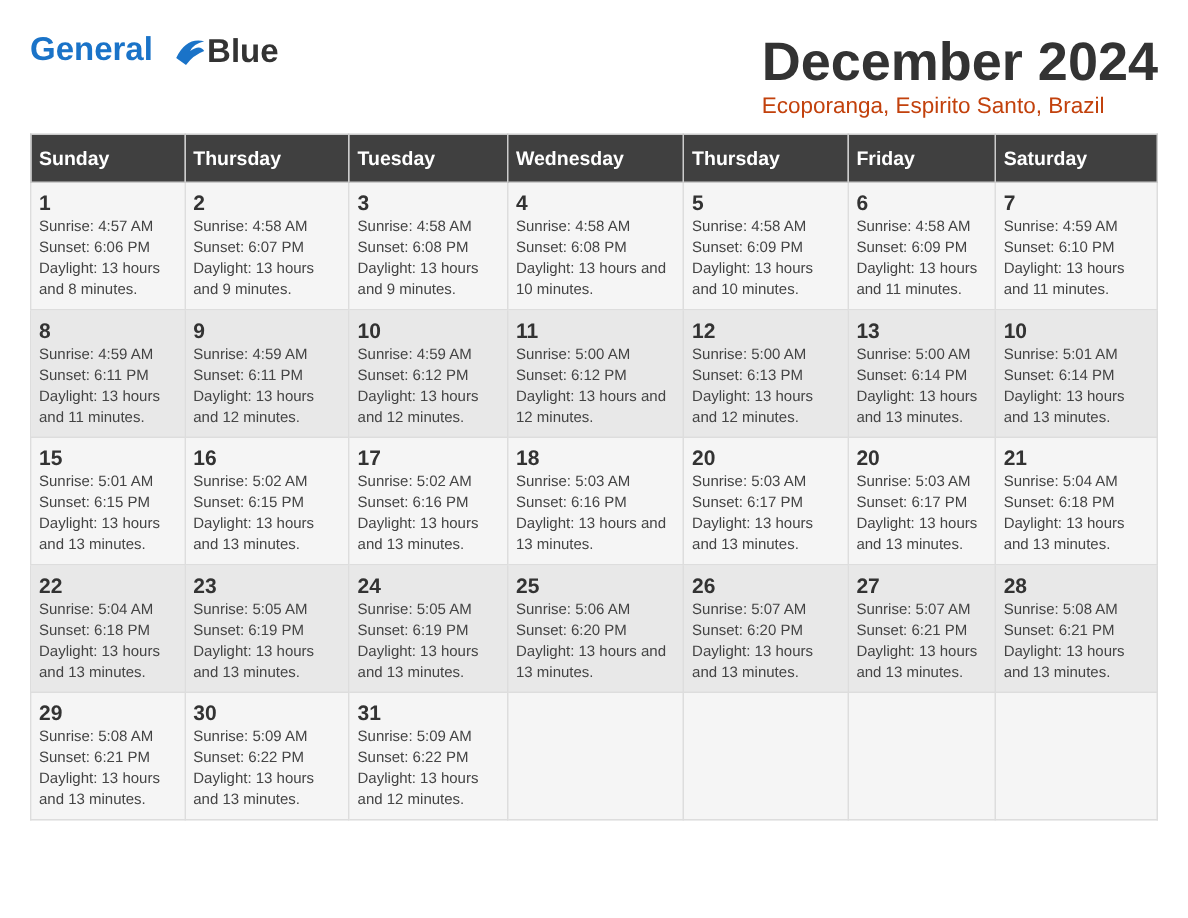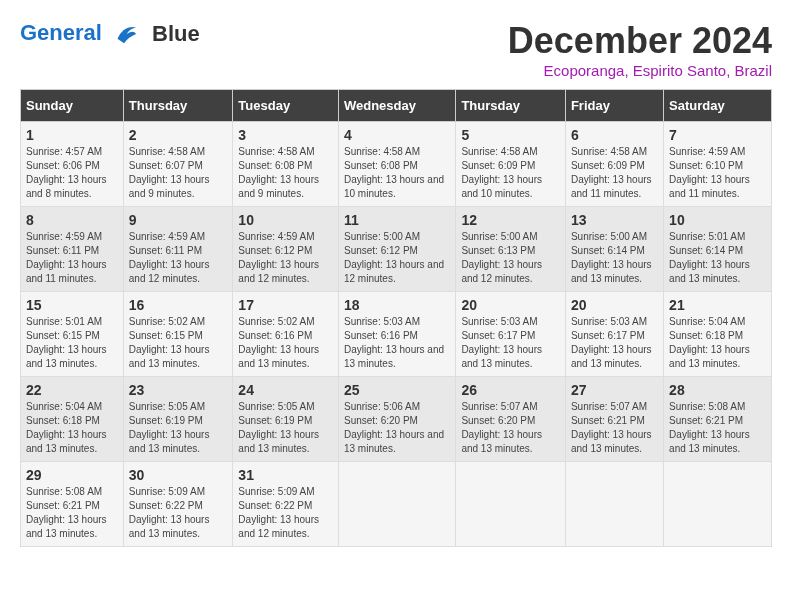--- a/index.html
+++ b/index.html
@@ -19,30 +19,29 @@
     .logo {
       display: flex;
       align-items: center;
     }
     .logo-icon {
       width: 28px;
       height: 28px;
       margin-left: 2px;
     }
     .title-section {
-      text-align: right;
     }
     .month-title {
       font-size: 36px;
       font-weight: bold;
       color: #333;
     }
     .location {
       font-size: 15px;
-      color: #a21caf;
+      color: #c2410c;
     }
     table {
       width: 100%;
       border-collapse: collapse;
     }
     thead tr {
       background-color: #404040;
       color: #fff;
     }
     thead th {
@@ -90,21 +89,21 @@
 <div class="header">
   <div class="logo">
     <div>
       <div style="display:flex;align-items:center;">
         <div style="font-size:22px;font-weight:bold;color:#333;line-height:1.1;">
           <span style="color:#1a73c8;">General</span>
           <svg class="logo-icon" viewBox="0 0 30 30" style="display:inline;vertical-align:middle;margin-left:2px;">
             <path d="M8,20 Q15,5 28,8 Q20,10 18,15 Q25,10 28,15 Q20,18 15,25 Z" fill="#1a73c8"></path>
           </svg>
         </div>
-        <div style="font-size:22px;font-weight:bold;color:#333;margin-left:14px;">Blue</div>
+        <div style="font-size:22px;font-weight:bold;color:#333;margin-left:0;">Blue</div>
       </div>
     </div>
   </div>
   <div class="title-section">
     <div class="month-title">December 2024</div>
     <div class="location">Ecoporanga, Espirito Santo, Brazil</div>
   </div>
 </div>
 
 <table>

